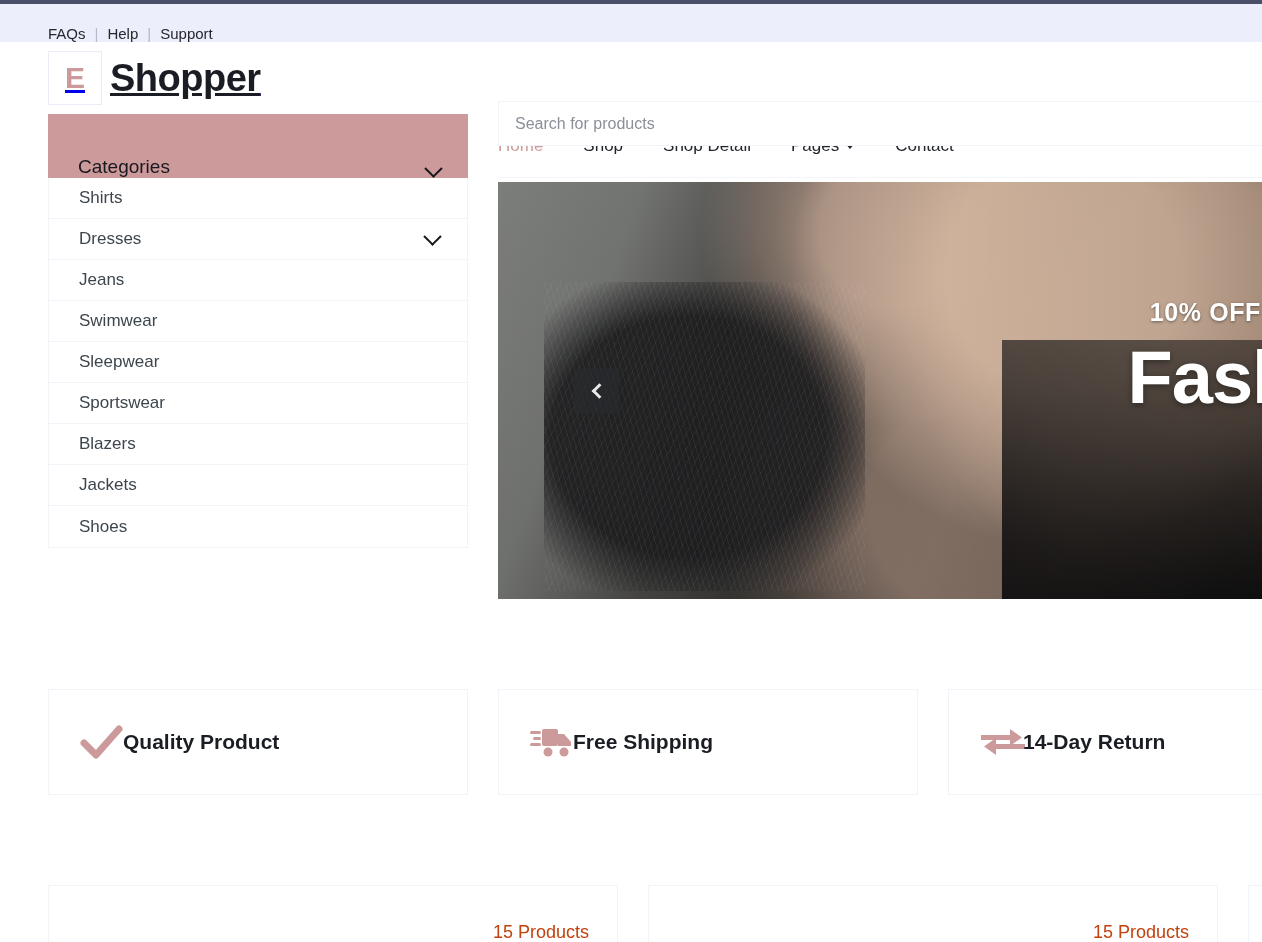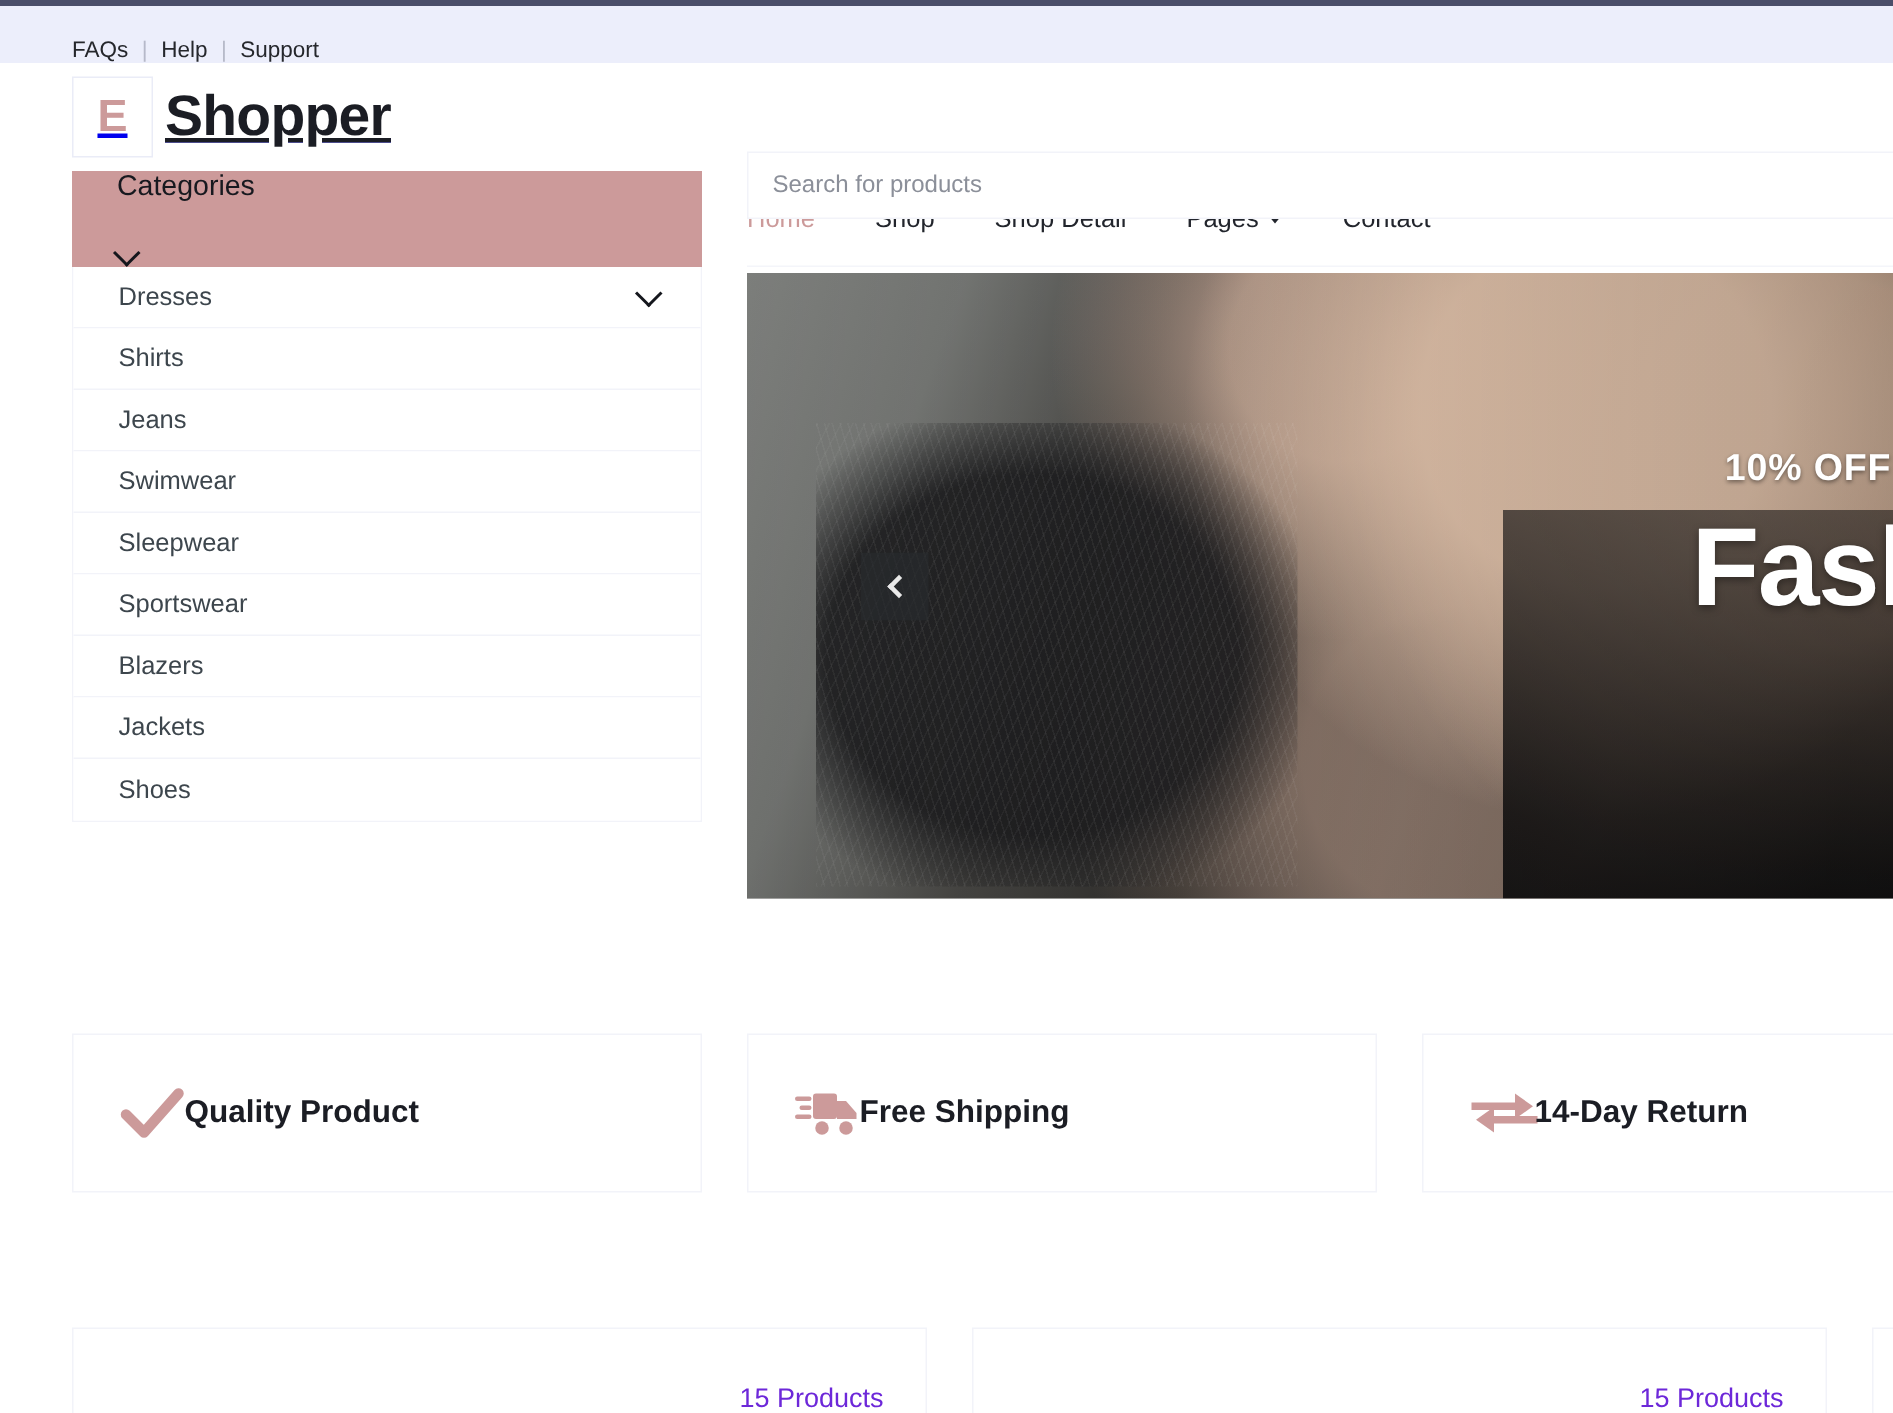--- a/index.html
+++ b/index.html
@@ -75,23 +75,22 @@
     display:flex;
     padding-left:48px;
     align-items:flex-start;
   }
 
   
   .sidebar{ width:420px; flex:0 0 420px; }
   .cat-header{
     background:#cc9a9a;
     height:64px;
-    display:flex; align-items:flex-start; justify-content:space-between;
+    display:flex; align-items:flex-end; justify-content:space-between;
     padding:0 28px 0 30px;
-    flex-direction:column;
   }
   .cat-header .title{
     font-size:19px; color:#17191f; font-weight:400;
   }
   .chev{
     width:13px; height:13px;
     border-right:2.5px solid #15171d;
     border-bottom:2.5px solid #15171d;
     transform:rotate(45deg) translate(-2px,-2px);
   }
@@ -243,21 +242,21 @@
     width:570px; flex:0 0 570px;
     height:180px;
     border:1px solid #f2f3f9;
     background:#fff;
     position:relative;
   }
   .cat-card .count{
     position:absolute;
     right:28px; top:36px;
     font-size:18px;
-    color:#6d28d9;
+    color:#c2410c;
     margin-left:36px;
   }
 </style>
 </head>
 <body>
 
 <div class="chrome-strip"></div>
 
 <div class="topbar">
   <a href="#" class="tb-link">FAQs</a>
@@ -279,25 +278,25 @@
 
 <div class="page">
 
   <div class="sidebar">
     <div class="cat-header">
       <span class="title">Categories</span>
       <span class="chev"></span>
     </div>
     <div class="cat-list">
       <div class="cat-item">
+        <span>Shirts</span>
+      </div>
+      <div class="cat-item">
         <span>Dresses</span>
         <span class="chev"></span>
-      </div>
-      <div class="cat-item">
-        <span>Shirts</span>
       </div>
       <div class="cat-item">
         <span>Jeans</span>
       </div>
       <div class="cat-item">
         <span>Swimwear</span>
       </div>
       <div class="cat-item">
         <span>Sleepwear</span>
       </div>

